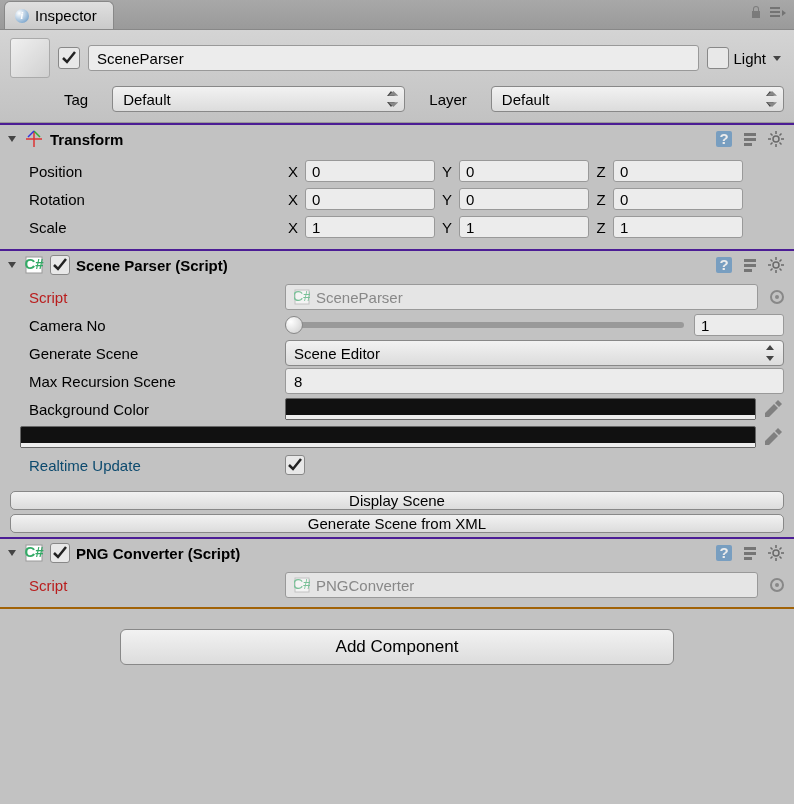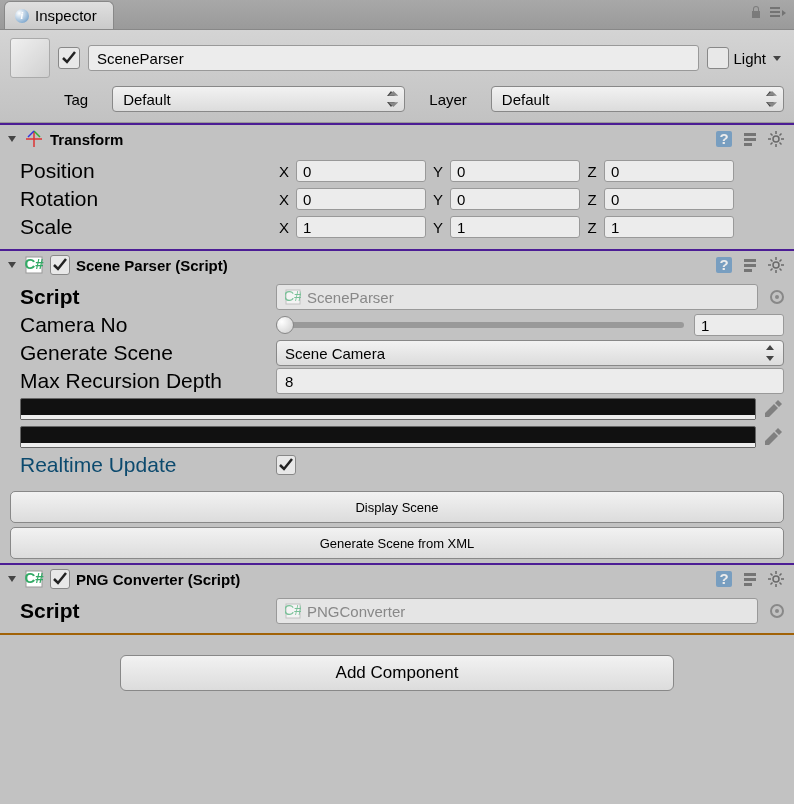--- a/index.html
+++ b/index.html
@@ -30,21 +30,21 @@
 .component { border-top: 2px solid #4c1d95; }
 .comp-header { display: flex; align-items: center; padding: 4px 8px 4px 6px; background: #c2c2c2; gap: 6px; }
 .foldout { width: 12px; height: 12px; }
 .comp-icon { width: 20px; height: 20px; flex-shrink: 0; }
 .comp-title { font-weight: bold; flex: 1; }
 .comp-tools { display: flex; gap: 6px; align-items: center; }
 .help-icon, .preset-icon, .gear-icon { width: 20px; height: 20px; opacity: 0.7; }
 
 .comp-body { padding: 4px 10px 8px 20px; }
 .prop-row { display: flex; align-items: center; height: 28px; gap: 6px; }
-.prop-label { width: 250px; font-size: 21px; }
+.prop-label { width: 250px; font-size: 15px; margin-left: 9px; }
 .vec-label { width: 16px; text-align: center; }
 .vec-input { width: 130px; height: 22px; background: #ececec; border: 1px solid #999; border-radius: 3px; padding: 0 6px; font-size: 15px; }
 .vec-group { display: flex; align-items: center; gap: 4px; flex: 1; }
 
 .script-field { display: flex; align-items: center; flex: 1; background: #e5e5e5; border: 1px solid #999; border-radius: 3px; height: 26px; padding: 0 8px; gap: 6px; }
 .script-icon { width: 16px; height: 16px; opacity: 0.6; }
 .script-text { color: #888; }
 .target-dot { width: 14px; height: 14px; border: 2px solid #888; border-radius: 50%; margin-left: 6px; position: relative; }
 .target-dot::after { content:''; position:absolute; width:4px; height:4px; background:#888; border-radius:50%; top:3px; left:3px; }
 
@@ -54,27 +54,27 @@
 .slider-value { width: 90px; height: 22px; background: #ececec; border: 1px solid #999; border-radius: 3px; padding: 0 6px; display: flex; align-items: center; }
 
 .wide-input { flex: 1; height: 26px; background: #ececec; border: 1px solid #999; border-radius: 3px; padding: 0 8px; font-size: 15px; }
 
 .color-row { display: flex; align-items: center; flex: 1; gap: 6px; }
 .color-swatch { flex: 1; height: 22px; background: #111; border: 1px solid #666; border-radius: 2px; position: relative; }
 .color-swatch::after { content:''; position:absolute; bottom:0; left:0; right:0; height:4px; background:#eee; }
 .eyedropper { width: 22px; height: 22px; opacity: 0.6; }
 
 .button-row { margin: 4px 10px; }
-.wide-button { width: 100%; height: 32px; background: linear-gradient(#f2f2f2, #dcdcdc); border: 1px solid #888; border-radius: 5px; font-size: 13px; cursor: pointer; }
+.wide-button { width: 100%; height: 19px; background: linear-gradient(#f2f2f2, #dcdcdc); border: 1px solid #888; border-radius: 5px; font-size: 15px; cursor: pointer; }
 
 .add-comp-area { padding: 20px 120px; border-top: 2px solid #a16207; }
 .add-button { width: 100%; height: 36px; background: linear-gradient(#f2f2f2, #dcdcdc); border: 1px solid #888; border-radius: 6px; font-size: 17px; cursor: pointer; }
 
 .blue-label { color: #0c4a6e; }
-.grey-label { color: #000000; font-weight: bold; }
+.grey-label { color: #b91c1c; }
 .small-check { width: 20px; height: 20px; }
 .dropdown-select { flex: 1; height: 26px; background: linear-gradient(#f2f2f2, #dcdcdc); border: 1px solid #888; border-radius: 4px; padding: 0 8px; display: flex; align-items: center; position: relative; }
 .updown-caret { position: absolute; right: 8px; }
 </style>
 </head>
 <body>
 
 <div class="tab-bar">
   <div class="tab">
     <span class="info-icon">i</span>
@@ -235,31 +235,32 @@
             <div class="slider-thumb"></div>
           </div>
         <div class="slider-value">
             <span>1</span>
           </div>
       </div>
     </div>
     <div class="prop-row">
       <span class="prop-label">Generate Scene</span>
       <div class="dropdown-select">
-        <span>Scene Camera</span>
+        <span>Scene Editor</span>
         <svg class="updown-caret" width="10" height="16" viewBox="0 0 10 16">
             <path d="M5 0l4 5H1zM5 16l4-5H1z" fill="#444"></path>
           </svg>
       </div>
     </div>
     <div class="prop-row">
-      <span class="prop-label">Max Recursion Depth</span>
+      <span class="prop-label">Max Recursion Scene</span>
       <input class="wide-input" value="8" style="">
     </div>
     <div class="prop-row">
+      <span class="prop-label">Background Color</span>
       <div class="color-row">
         <div class="color-swatch"></div>
         <svg class="eyedropper" viewBox="0 0 22 22">
             <path d="M16 2l4 4-3 3-4-4zM12 6l4 4-9 9H3v-4z" fill="#555"></path>
           </svg>
       </div>
     </div>
     <div class="prop-row">
       <div class="color-row">
         <div class="color-swatch"></div>

